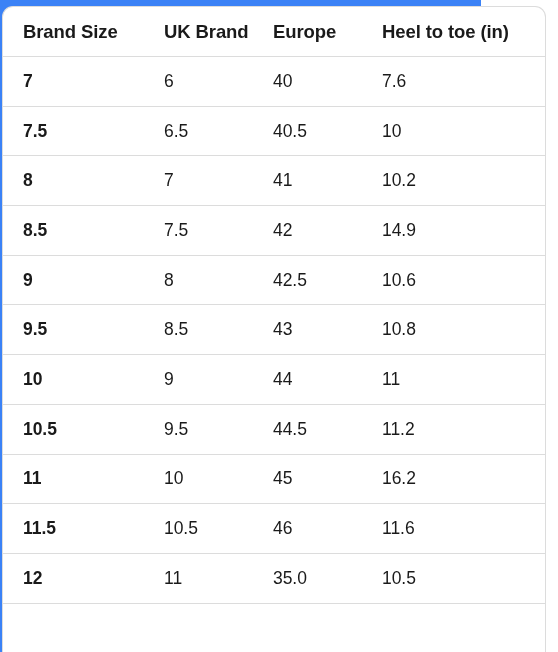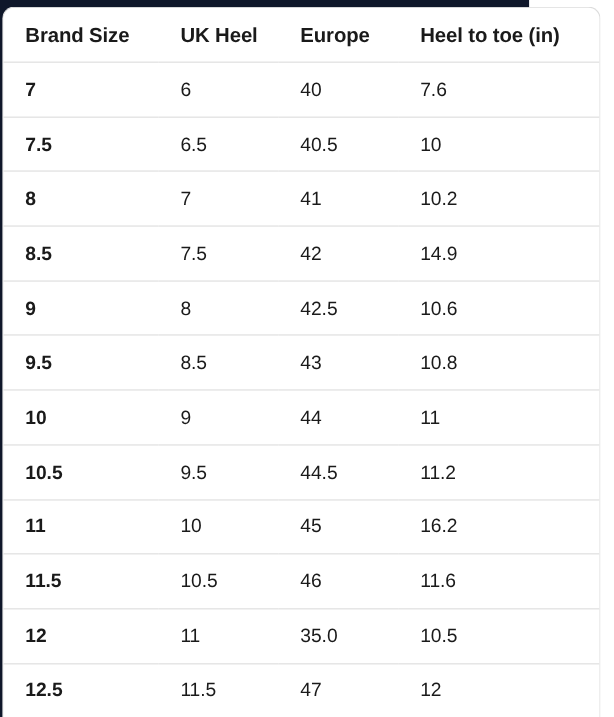--- a/index.html
+++ b/index.html
@@ -12,21 +12,21 @@
     height: 652px;
     overflow: hidden;
     font-family: "Liberation Sans", "DejaVu Sans", sans-serif;
     -webkit-font-smoothing: antialiased;
   }
 
   .page {
     position: relative;
     width: 481px;
     height: 652px;
-    background: #0f172a;
+    background: #3b82f6;
   }
 
   
   .size-chart-card {
     position: absolute;
     left: 2px;
     top: 6px;
     width: 544px;               
     height: 646px;              
     box-sizing: border-box;
@@ -92,21 +92,21 @@
       <colgroup>
         <col class="c1">
           <col class="c2">
           <col class="c3">
           <col class="c4">
       </colgroup>
 
       <thead>
         <tr>
           <th>Brand Size</th>
-          <th>UK Heel</th>
+          <th>UK Brand</th>
           <th>Europe</th>
           <th>Heel to toe (in)</th>
         </tr>
       </thead>
 
       <tbody>
 
         <tr>
           <td class="brand-col">7</td>
           <td>6</td>
@@ -177,24 +177,18 @@
           <td>11.6</td>
         </tr>
 
         <tr>
           <td class="brand-col">12</td>
           <td>11</td>
           <td>35.0</td>
           <td>10.5</td>
         </tr>
 
-        <tr>
-          <td class="brand-col">12.5</td>
-          <td>11.5</td>
-          <td>47</td>
-          <td>12</td>
-        </tr>
 
       </tbody>
     </table>
 
   </div>
 </div>
 
 </body></html>

